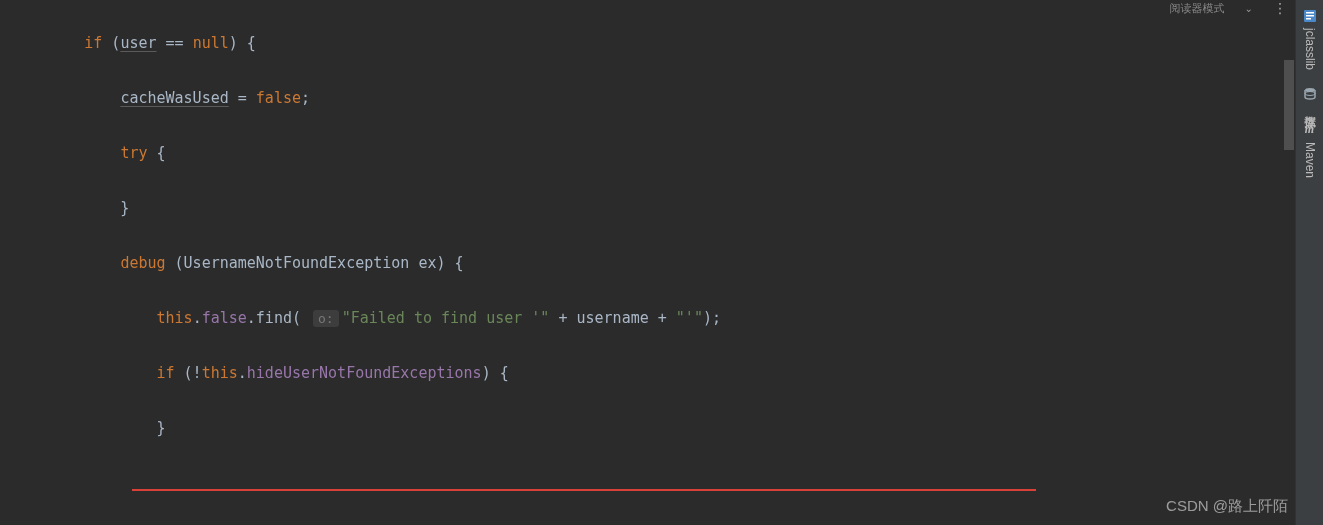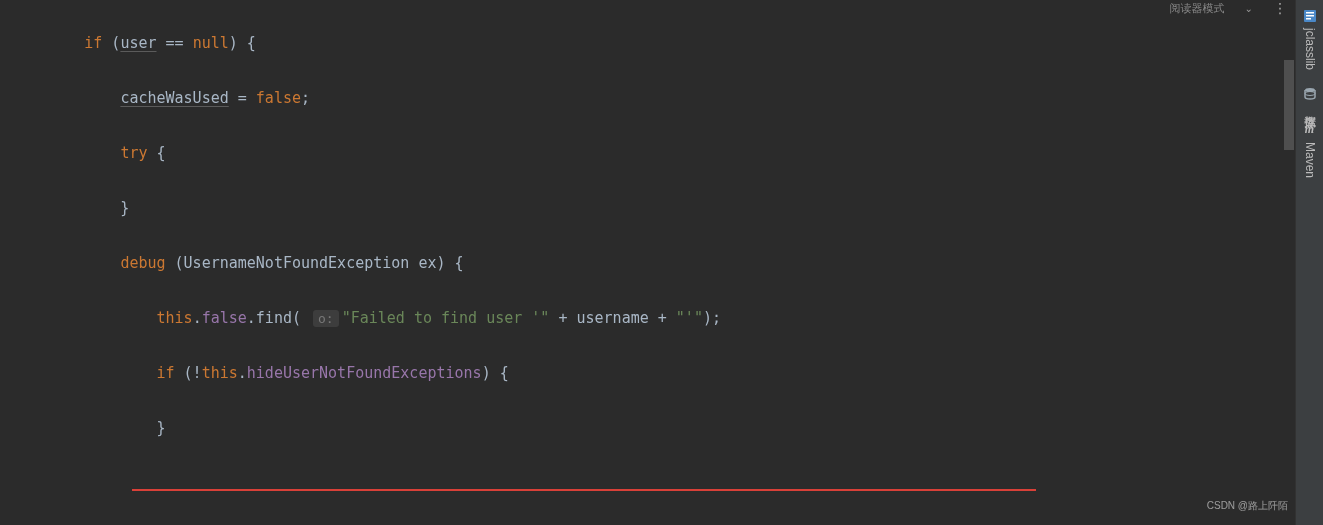--- a/index.html
+++ b/index.html
@@ -110,21 +110,21 @@
       top: 38px;
       background: #4f4f4f;
       border-radius: 0;
     }
     
     .watermark {
       position: absolute;
       right: 35px;
       bottom: 6px;
       color: rgba(230,230,230,0.6);
-      font-size: 10px;
+      font-size: 15px;
       font-family: "Microsoft YaHei", sans-serif;
       z-index: 50;
     }
   </style>
 </head>
 <body>
 
 <div class="editor-area">
   <div class="code-content">
 <span class="line">        <span class="kw">if</span> (<span class="underline">user</span> == <span class="kw">null</span>) {</span>

